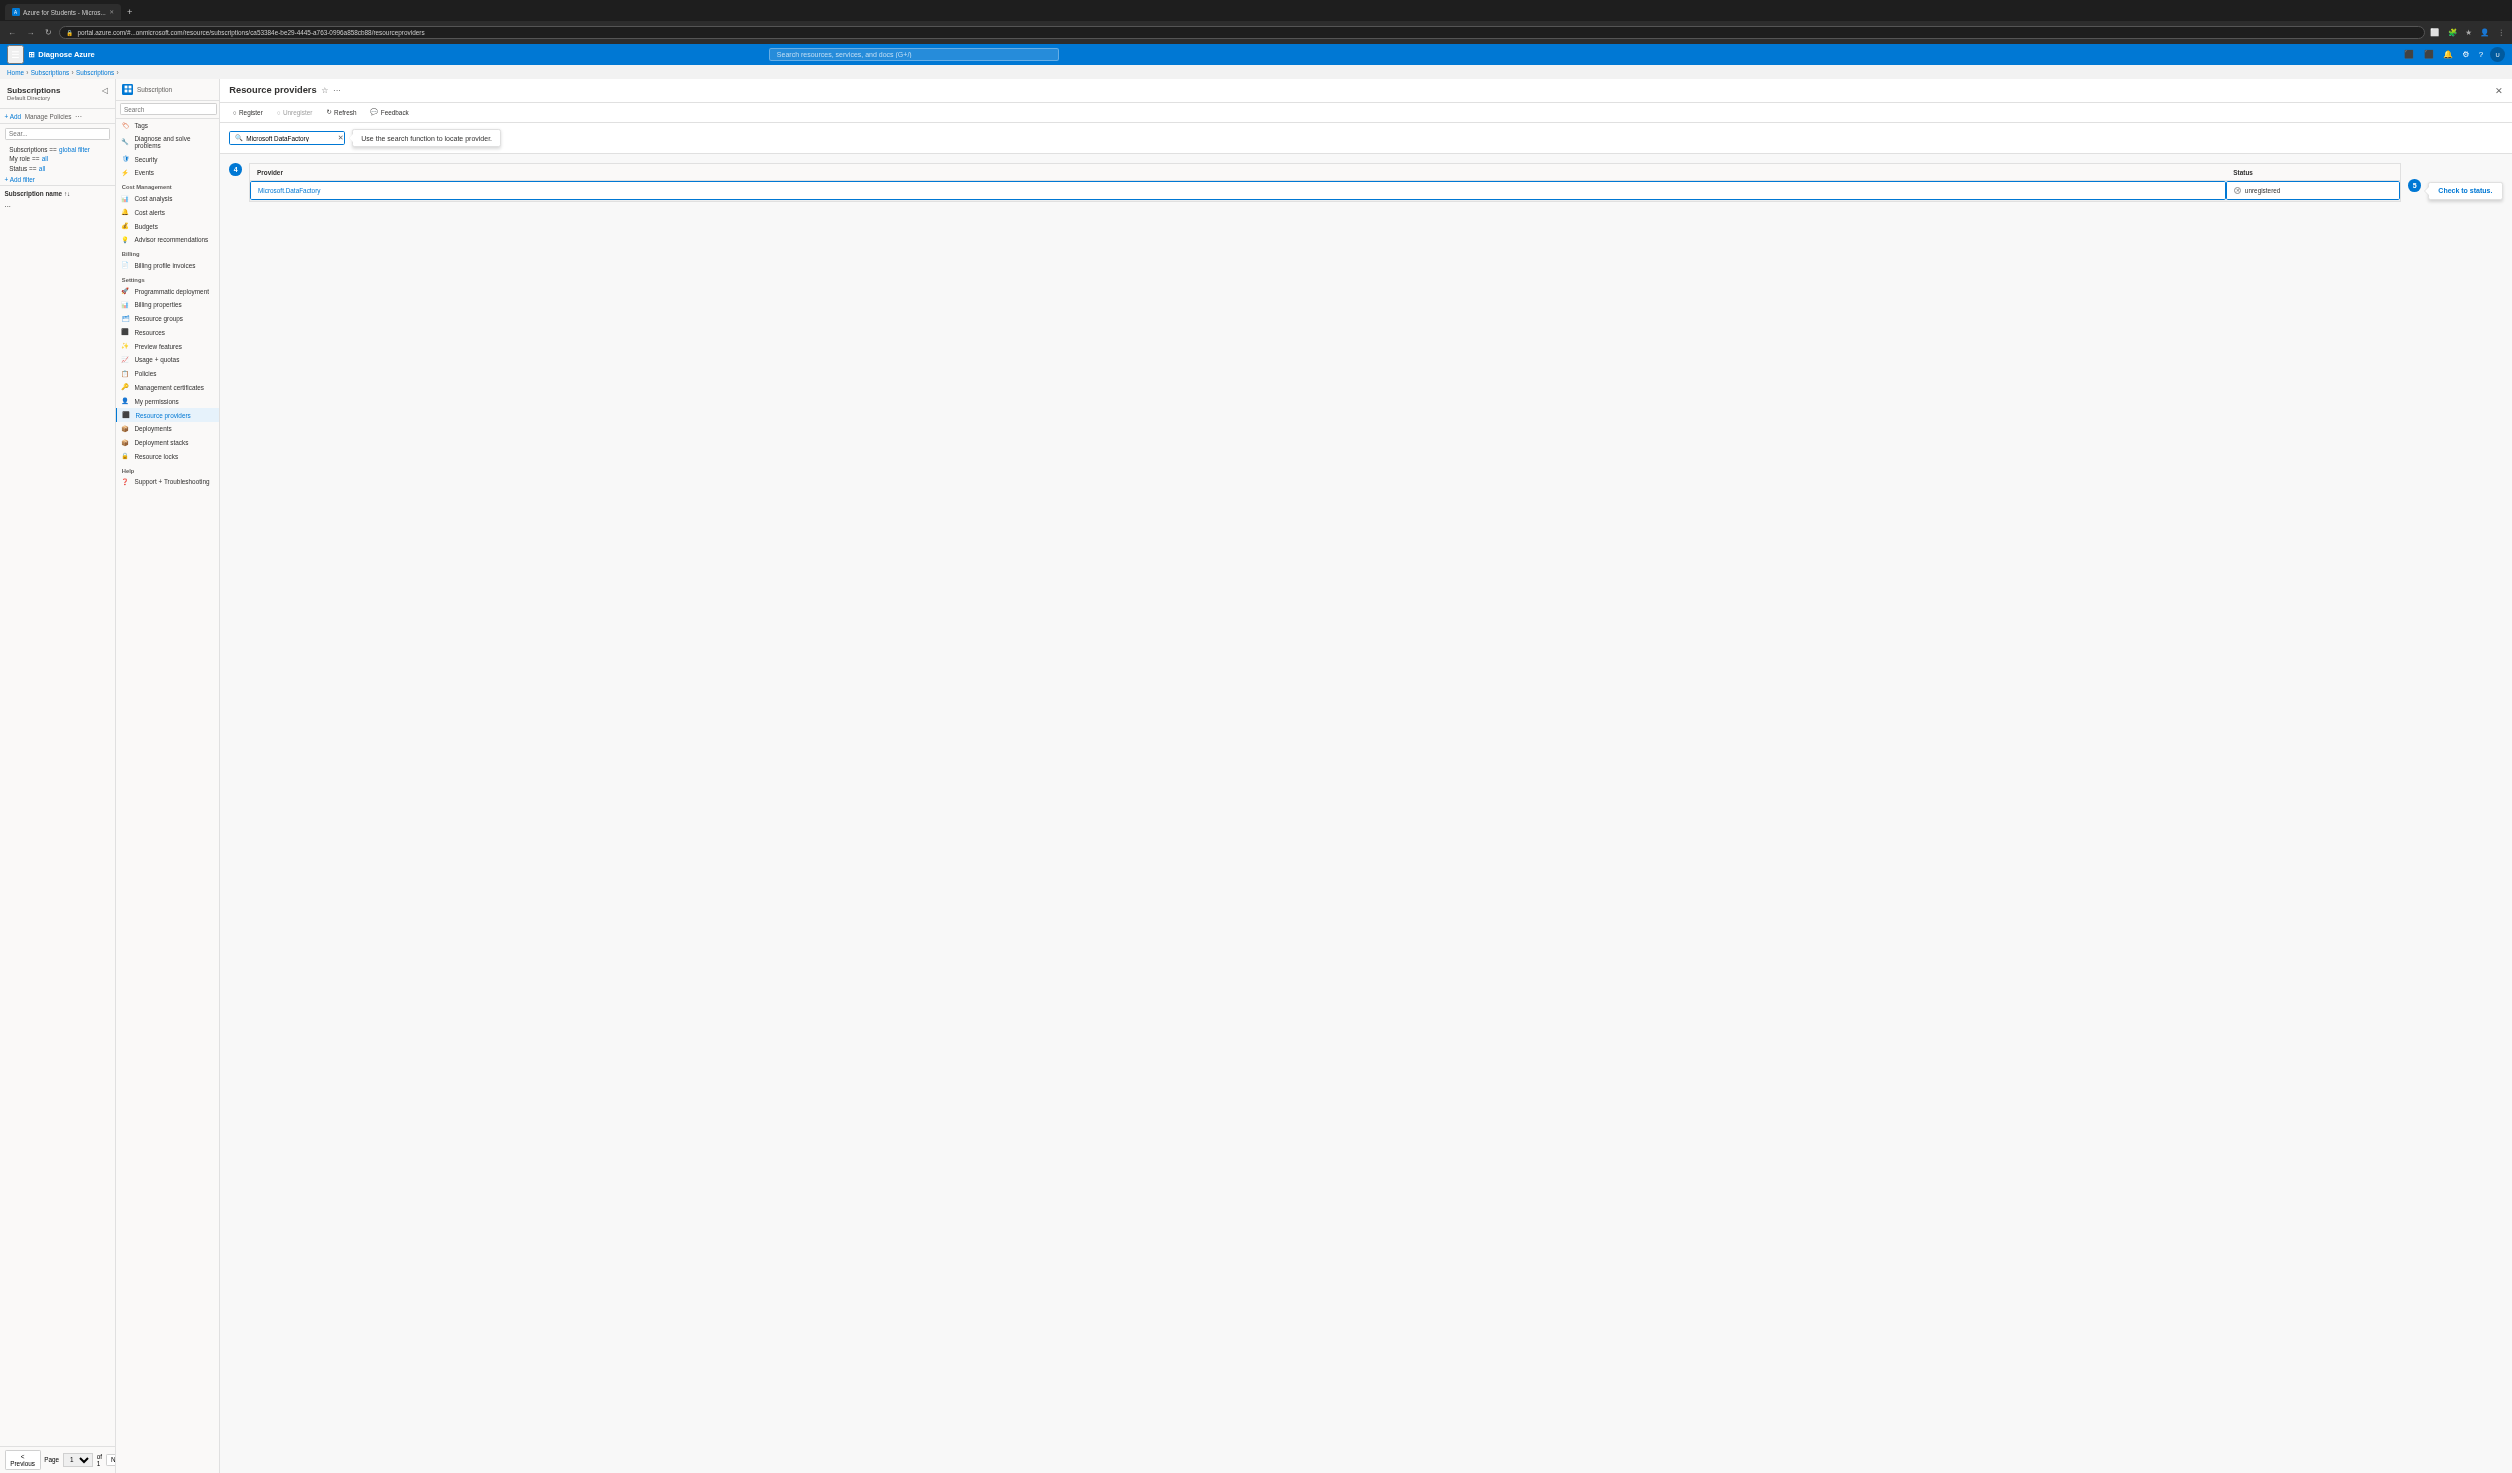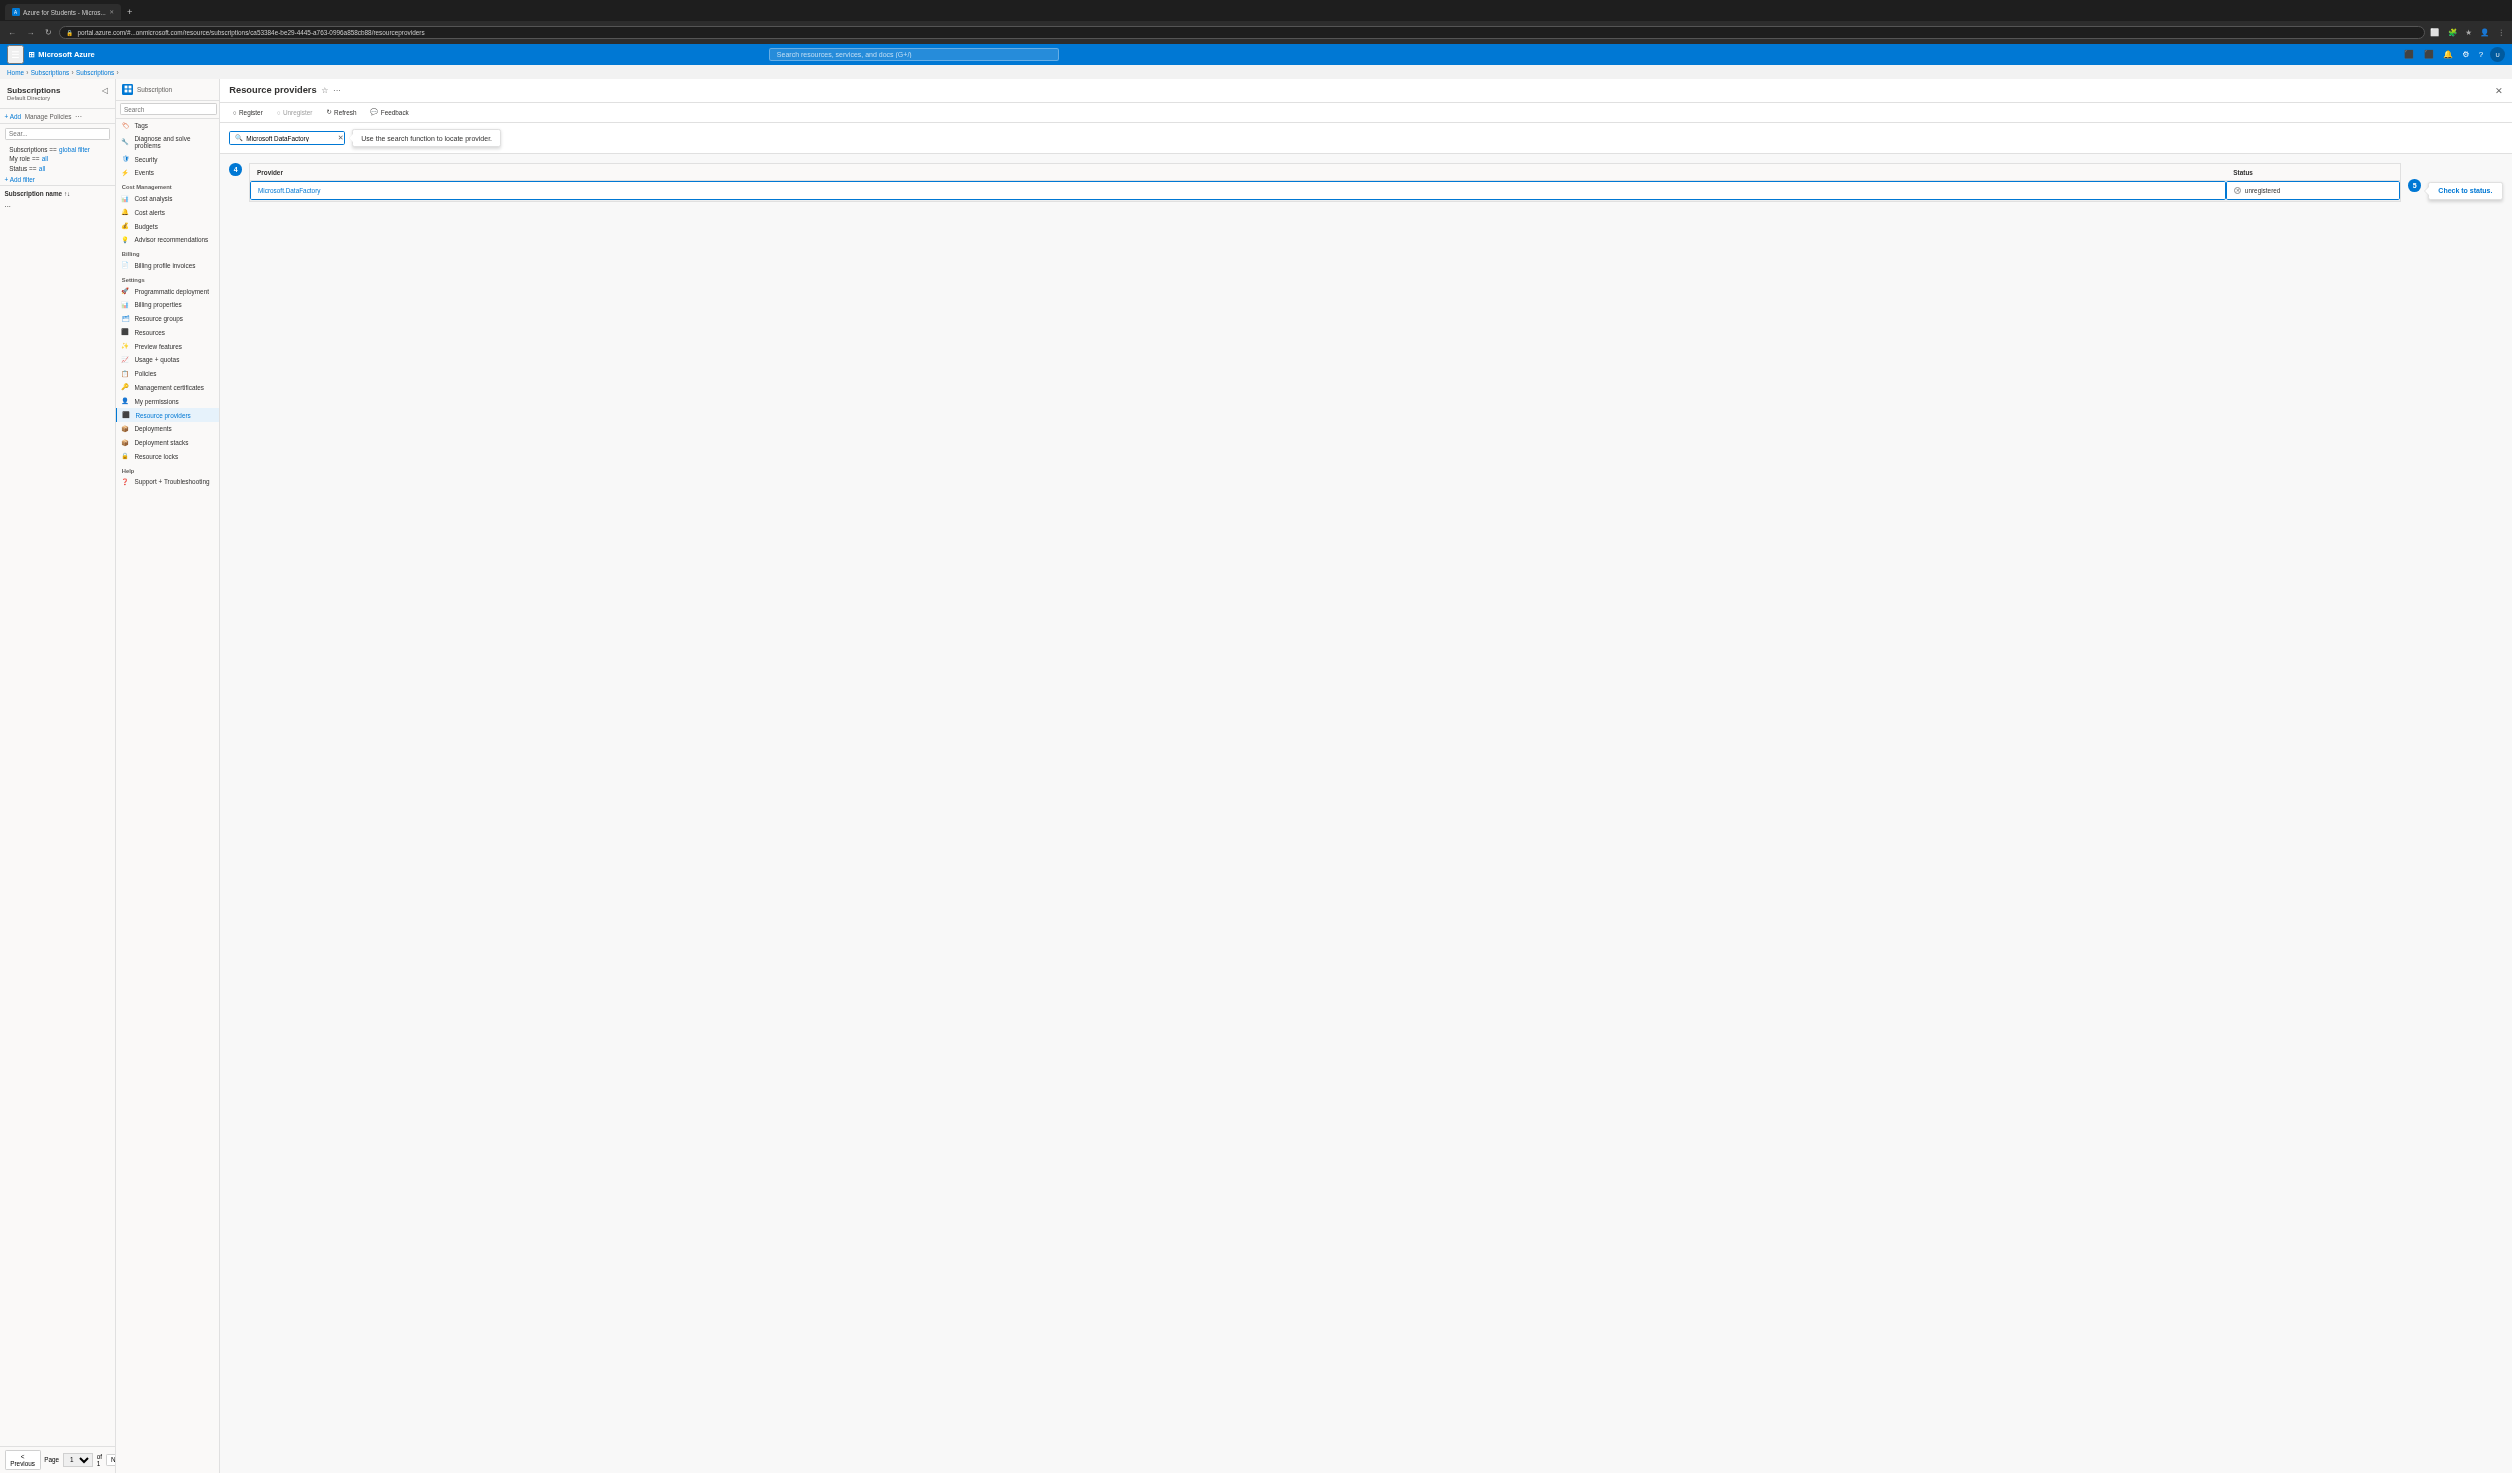--- a/index.html
+++ b/index.html
@@ -151,21 +151,21 @@
     </div>
   </div>
 </div>
 
 <div class="portal">
 
   <div class="topbar">
     <button class="topbar-hamburger">☰</button>
     <div class="topbar-logo">
       <span>⊞</span>
-      <span>Microsoft Azure</span>
+      <span>Diagnose Azure</span>
     </div>
     <div class="topbar-search">
       <input type="text" placeholder="Search resources, services, and docs (G+/)" style="">
     </div>
     <div class="topbar-actions">
       <button class="topbar-icon-btn">⬛</button>
       <button class="topbar-icon-btn">⬛</button>
       <button class="topbar-icon-btn">🔔</button>
       <button class="topbar-icon-btn">⚙</button>
       <button class="topbar-icon-btn">?</button>

